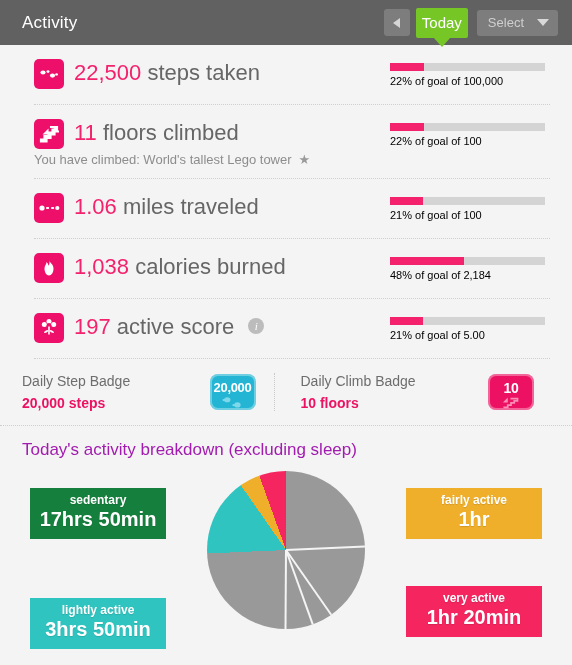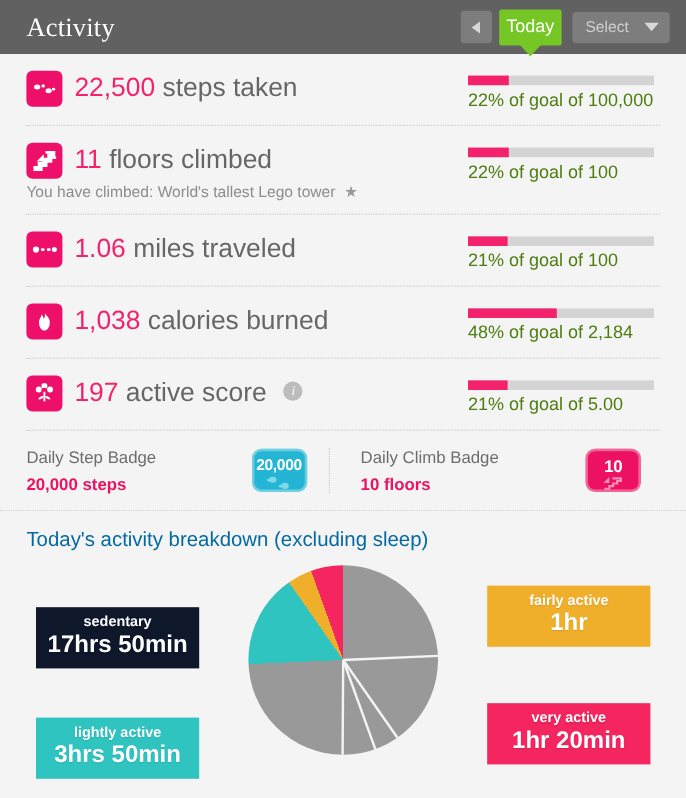--- a/index.html
+++ b/index.html
@@ -24,25 +24,24 @@
     position: relative;
     height: 45px;
     background: #616161;
     display: flex;
     align-items: center;
     padding: 0 14px 0 22px;
     box-sizing: border-box;
   }
   .header-title {
     color: #ffffff;
-    font-size: 22px;
+    font-size: 17px;
     font-weight: normal;
     letter-spacing: .2px;
     flex: 1;
-    font-family: Liberation Serif, serif;
   }
   .header-controls {
     display: flex;
     align-items: center;
     gap: 0;
   }
   .prev-btn {
     width: 26px;
     height: 27px;
     background: #7d7d7d;
@@ -106,20 +105,21 @@
     background: #f4f4f4;
     padding: 0 22px;
   }
   .stat-row {
     display: flex;
     align-items: flex-start;
     border-bottom: 1px dotted #cfcfcf;
     padding: 12px 0 11px;
     position: relative;
     min-height: 36px;
+    margin-left: 12px;
   }
   .stat-row:last-child { border-bottom: 1px dotted #cfcfcf; }
   .stat-left {
     display: flex;
     align-items: flex-start;
     flex: 1;
     flex-wrap: wrap;
   }
   .stat-icon {
     width: 30px;
@@ -177,22 +177,22 @@
   .bar-track {
     width: 155px;
     height: 8px;
     background: #d4d4d4;
   }
   .bar-fill {
     height: 8px;
     background: #f4216d;
   }
   .bar-label {
-    font-size: 15px;
-    color: #4d7c0f;
+    font-size: 11px;
+    color: #000000;
     margin-top: 4px;
   }
 
   
   .badges {
     display: flex;
     align-items: center;
     padding: 14px 22px 14px;
     border-bottom: 1px dotted #cfcfcf;
     background: #f4f4f4;
@@ -244,21 +244,21 @@
   
   .breakdown {
     padding: 14px 22px 0;
     background: #f4f4f4;
     position: relative;
     height: 214px;
     box-sizing: border-box;
   }
   .breakdown-title {
     font-size: 17px;
-    color: #0369a1;
+    color: #a21caf;
     margin-bottom: 6px;
   }
   .breakdown-body {
     position: relative;
     height: 176px;
   }
   .pie {
     position: absolute;
     left: 50%;
     transform: translateX(-50%);
@@ -281,21 +281,21 @@
     line-height: 1.1;
     text-shadow: 0 1px 1px rgba(0,0,0,.12);
   }
   .chip .chip-value {
     font-size: 20px;
     font-weight: bold;
     line-height: 1.15;
     margin-top: 1px;
     text-shadow: 0 1px 1px rgba(0,0,0,.12);
   }
-  .chip-sedentary { left: 8px;  top: 40px;  background: #0f172a; }
+  .chip-sedentary { left: 8px;  top: 22px;  background: #15803d; }
   .chip-lightly   { left: 8px;  top: 132px; background: #2fc4c0; }
   .chip-fairly    { right: 8px; top: 22px;  background: #efaf2b; }
   .chip-very      { right: 8px; top: 120px; background: #f4255f; }
 </style>
 </head>
 <body>
 
 <div id="app">
 
   <div class="header">

